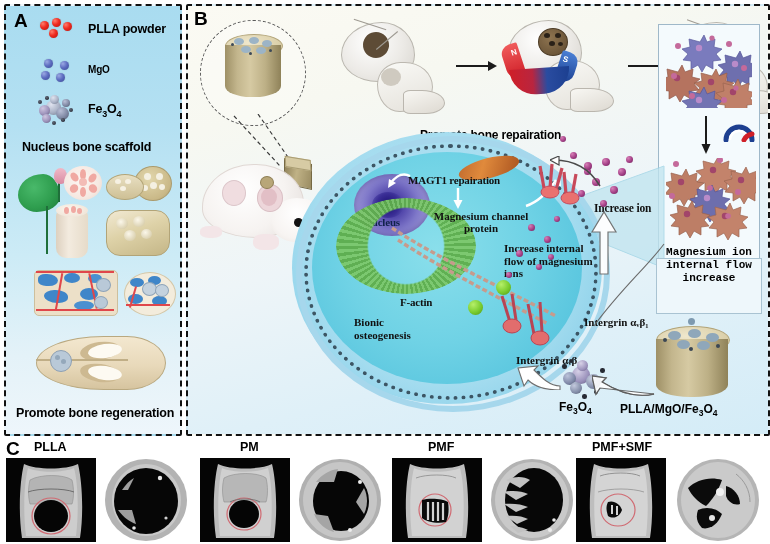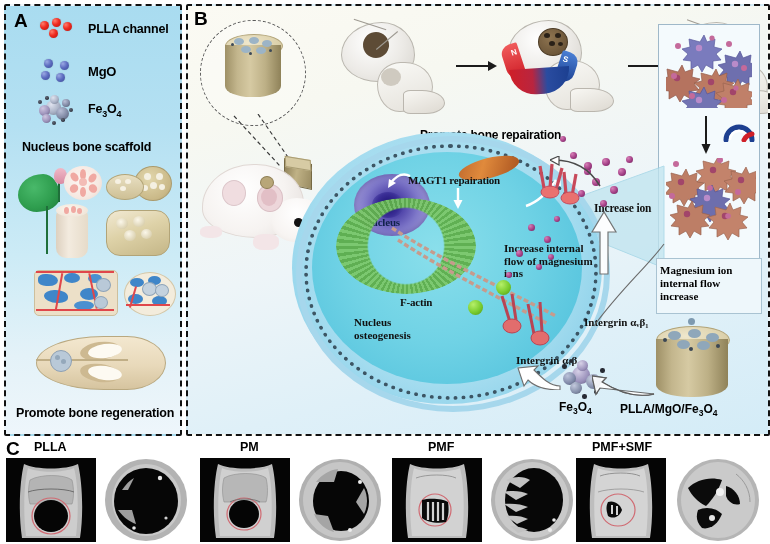--- a/index.html
+++ b/index.html
@@ -87,29 +87,29 @@
   <div class="abs" id="panelA">
 
     <span class="lbl panel-letter A-letter">A</span>
 
     <div class="abs" style="left:32px;top:12px;width:44px;height:28px;">
       <span class="dot red-dot" style="left:2px;top:3px;width:9px;height:9px;"></span>
       <span class="dot red-dot" style="left:14px;top:0px;width:9px;height:9px;"></span>
       <span class="dot red-dot" style="left:25px;top:4px;width:9px;height:9px;"></span>
       <span class="dot red-dot" style="left:11px;top:11px;width:9px;height:9px;"></span>
     </div>
-    <span class="lbl" style="left:82px;top:16px;font-size:12.5px;">PLLA channel</span>
+    <span class="lbl" style="left:82px;top:16px;font-size:12.5px;">PLLA powder</span>
 
     <div class="abs" style="left:34px;top:52px;width:44px;height:28px;">
       <span class="dot blue-dot" style="left:4px;top:1px;width:9px;height:9px;"></span>
       <span class="dot blue-dot" style="left:20px;top:3px;width:9px;height:9px;"></span>
       <span class="dot blue-dot" style="left:1px;top:13px;width:9px;height:9px;"></span>
       <span class="dot blue-dot" style="left:16px;top:15px;width:9px;height:9px;"></span>
     </div>
-    <span class="lbl" style="left:82px;top:58px;font-size:13px;">MgO</span>
+    <span class="lbl" style="left:82px;top:58px;font-size:10px;">MgO</span>
 
     <div class="abs" style="left:30px;top:88px;width:42px;height:34px;">
       <span class="nano nano-a" style="left:10px;top:6px;width:15px;height:15px;"></span>
       <span class="nano nano-c" style="left:3px;top:11px;width:11px;height:11px;"></span>
       <span class="nano nano-b" style="left:20px;top:13px;width:13px;height:13px;"></span>
       <span class="nano nano-a" style="left:14px;top:1px;width:9px;height:9px;"></span>
       <span class="nano nano-b" style="left:26px;top:5px;width:8px;height:8px;"></span>
       <span class="nano nano-c" style="left:6px;top:20px;width:9px;height:9px;"></span>
       <span class="nano nano-d" style="left:2px;top:6px;width:4px;height:4px;"></span>
       <span class="nano nano-d" style="left:33px;top:14px;width:4px;height:4px;"></span>
@@ -405,22 +405,22 @@
     </div>
 
     <div class="abs" style="left:380px;top:152px;width:100px;height:120px;">
       <svg width="100" height="120" viewBox="0 0 100 120">
         <polygon points="96,8 96,110 2,72 2,42" fill="#bfe4ef" opacity="0.75" stroke="#9bd2e4" stroke-width="1"></polygon>
       </svg>
     </div>
     <span class="lbl serif" style="left:406px;top:196px;font-size:11.5px;">Increase ion</span>
 
     <div class="inset-box" style="left:468px;top:252px;width:104px;height:54px;background:#eef7fb;border:1px solid #a9c3d2;"></div>
-    <div class="abs" style="left:472px;top:258px;width:98px;text-align:left;font-size:11px;font-weight:bold;
-                line-height:13px;color:#000;font-family:Liberation Serif, serif;">Magnesium ion internal flow increase</div>
+    <div class="abs" style="left:472px;top:240px;width:98px;text-align:center;font-size:11px;font-weight:bold;
+                line-height:13px;color:#000;font-family:Liberation Mono, monospace;">Magnesium ion internal flow increase</div>
 
     <div class="abs" style="left:104px;top:126px;width:310px;height:272px;">
 
       <span class="abs" style="left:0;top:0;width:310px;height:272px;border-radius:50%;
             background:radial-gradient(circle at 48% 44%,#b8e3f2 0%,#a4dcef 60%,#8fd2ea 78%,#7ec7e5 100%);"></span>
       <span class="abs" style="left:4px;top:4px;width:302px;height:264px;border-radius:50%;
             border:6px solid #a6d7ec;"></span>
       <span class="abs" style="left:12px;top:12px;width:286px;height:248px;border-radius:50%;
             border:4px dotted #2c3f4d;opacity:.85;"></span>
       <span class="abs" style="left:20px;top:20px;width:270px;height:232px;border-radius:50%;
@@ -444,20 +444,24 @@
           <path d="M24 6 C16 2, 10 6, 4 14" stroke="#fff" stroke-width="2.4" fill="none"></path>
           <polygon points="2,18 3,9 10,13" fill="#fff"></polygon>
         </svg>
       </div>
       <div class="abs" style="left:160px;top:56px;width:12px;height:22px;">
         <svg width="12" height="22" viewBox="0 0 12 22">
           <line x1="6" y1="0" x2="6" y2="13" stroke="#fff" stroke-width="2.4"></line>
           <polygon points="6,21 1.5,12 10.5,12" fill="#fff"></polygon>
         </svg>
       </div>
+      <div class="abs" style="left:130px;top:78px;width:118px;text-align:center;font-size:11px;line-height:12px;
+                  font-family:'Liberation Serif',serif;font-weight:bold;color:#111;">
+        <span>Magnesium channel protein</span>
+      </div>
 
       <div class="abs" style="left:232px;top:44px;width:40px;height:32px;">
         <svg width="40" height="32" viewBox="0 0 40 32">
           <path d="M2 30 C14 26, 24 16, 32 4" stroke="#fff" stroke-width="2.4" fill="none"></path>
           <polygon points="36,0 30,9 37,10" fill="#fff"></polygon>
         </svg>
       </div>
 
       <div class="abs" style="left:212px;top:110px;width:96px;font-size:11px;line-height:12.5px;
                   font-family:'Liberation Serif',serif;font-weight:bold;color:#111;">
@@ -466,21 +470,21 @@
 
       <div class="abs" style="left:96px;top:92px;width:190px;height:110px;">
         <svg width="190" height="110" viewBox="0 0 190 110">
           <path d="M4 4 C50 34, 110 62, 168 92" stroke="#c79b8c" stroke-width="3.4" fill="none" stroke-dasharray="5,2.5"></path>
           <path d="M10 16 C56 46, 112 74, 160 100" stroke="#c79b8c" stroke-width="3.4" fill="none" stroke-dasharray="5,2.5"></path>
         </svg>
       </div>
       <span class="lbl serif" style="left:108px;top:164px;font-size:11px;">F-actin</span>
       <div class="abs" style="left:62px;top:184px;width:80px;font-size:11px;line-height:12.5px;
                   font-family:'Liberation Serif',serif;font-weight:bold;color:#111;">
-        <span>Nucleus osteogenesis</span>
+        <span>Bionic osteogenesis</span>
       </div>
 
       <span class="green-node" style="left:176px;top:168px;width:15px;height:15px;"></span>
       <span class="green-node" style="left:204px;top:148px;width:15px;height:15px;"></span>
 
       <div class="abs" style="left:196px;top:158px;width:80px;height:70px;">
         <svg width="80" height="70" viewBox="0 0 80 70">
           <g stroke="#b94454" stroke-width="3" fill="none">
             <path d="M14 6 L22 32"></path>
               <path d="M24 4 L28 30"></path>

